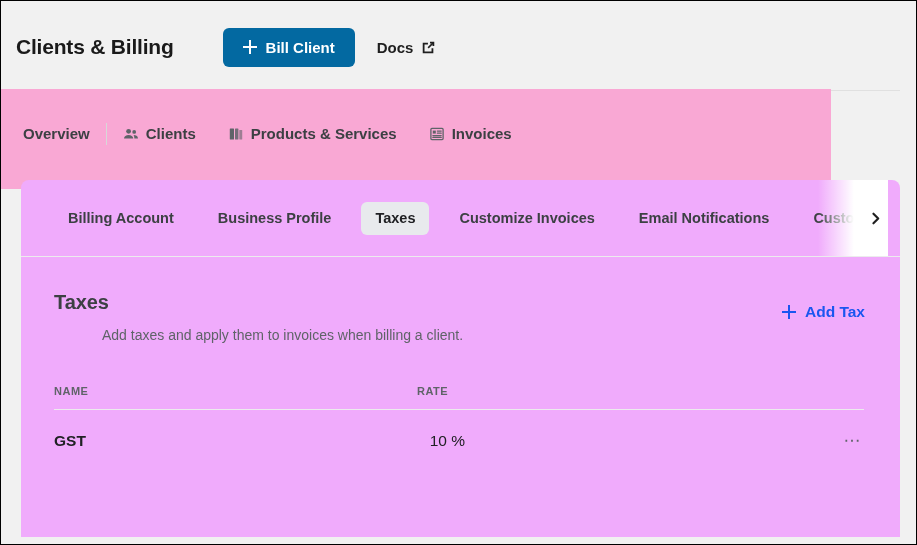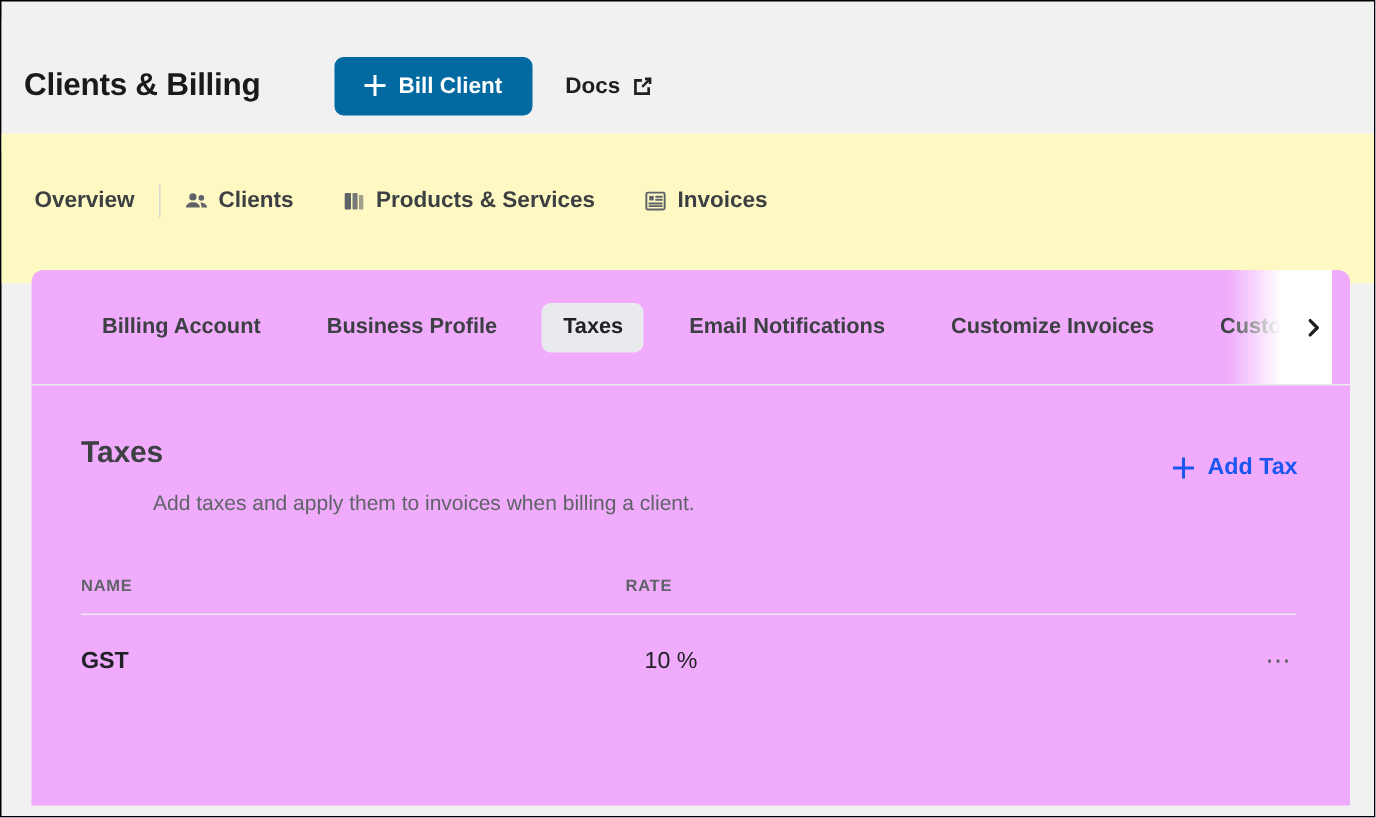--- a/index.html
+++ b/index.html
@@ -13,21 +13,21 @@
   #app {
     position:relative;
     width:917px; height:545px;
     background:#f1f1f1;
     border:1px solid #000;
     overflow:hidden;
   }
 
   
   .page-header {
-    position:absolute; left:0; top:12px; width:770px; height:88px;
+    position:absolute; left:0; top:2px; width:770px; height:88px;
     background:#f1f1f1;
   }
   .header-row {
     display:flex; align-items:center;
     padding-left:15px; height:88px; gap:0;
   }
   .page-title {
     font-size:21px; font-weight:bold; color:#1a1a1a;
     letter-spacing:-0.2px; white-space:nowrap;
   }
@@ -60,22 +60,22 @@
   }
   .ext-icon { display:inline-flex; width:15px; height:15px; }
 
   .header-divider {
     position:absolute; left:18px; top:87px; width:881px; height:1px;
     background:#e0e0e0;
   }
 
   
   .primary-nav {
-    position:absolute; left:0; top:88px; width:917px; height:100px;
-    background:#fef9c3;
+    position:absolute; left:0; top:88px; width:830px; height:100px;
+    background:#f9a8d4;
   }
   .nav-inner {
     display:flex; align-items:center; height:89px;
     padding-left:22px;
   }
   .nav-item {
     display:inline-flex; align-items:center; gap:7px;
     font-size:15px; font-weight:bold; color:#3c4043;
     white-space:nowrap; cursor:pointer; padding:4px 0;
   }
@@ -277,24 +277,24 @@
         <div class="tab">
           <span>Billing Account</span>
         </div>
         <div class="tab">
           <span>Business Profile</span>
         </div>
         <div class="tab is-active">
           <span>Taxes</span>
         </div>
         <div class="tab">
+          <span>Customize Invoices</span>
+        </div>
+        <div class="tab">
           <span>Email Notifications</span>
-        </div>
-        <div class="tab">
-          <span>Customize Invoices</span>
         </div>
         <div class="tab is-clipped">
           <span>Custom</span>
         </div>
       </div>
       <div class="tab-fade"></div>
       <div class="tab-next">
         <svg viewBox="0 0 16 16" width="15" height="15" fill="none" stroke="#1f1f1f" stroke-width="2.3" stroke-linecap="round" stroke-linejoin="round">
           <path d="M5.8 2.9 L10.9 8 L5.8 13.1"></path>
         </svg>

